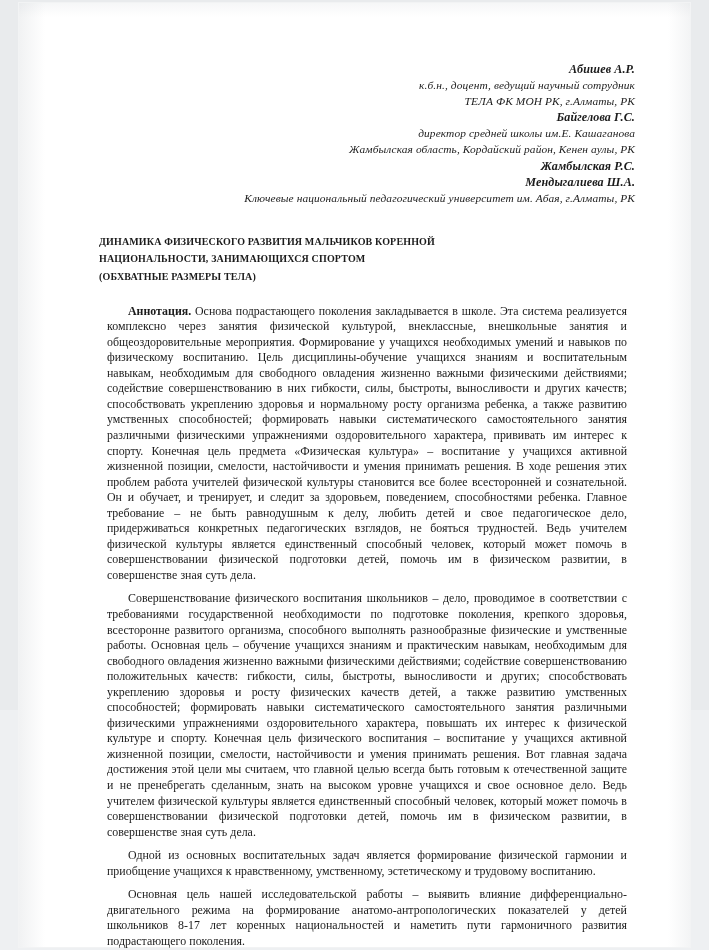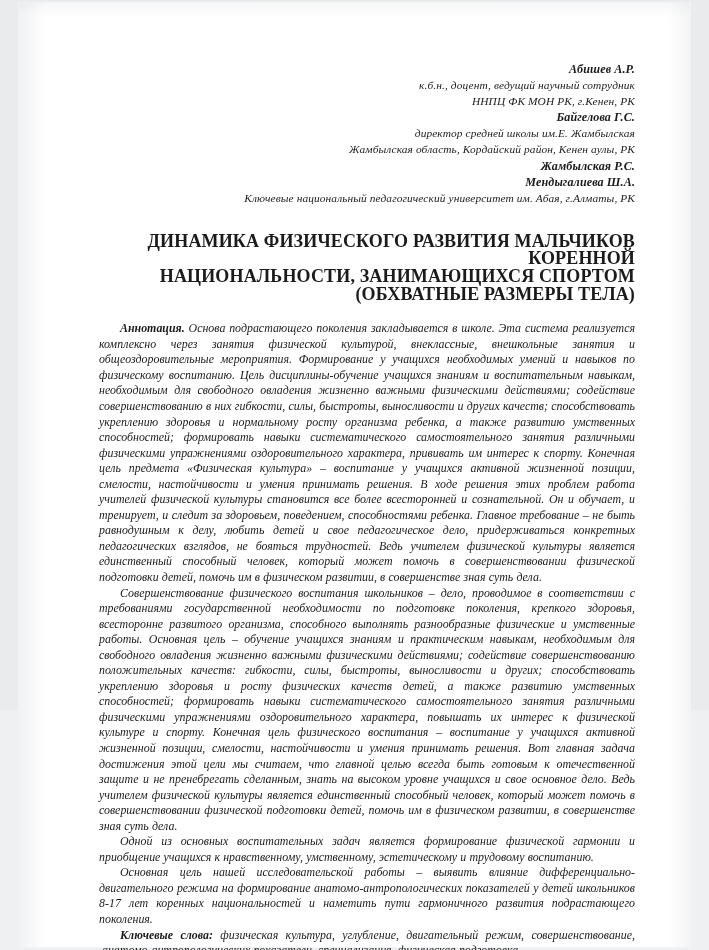--- a/index.html
+++ b/index.html
@@ -65,43 +65,42 @@
     font-style: italic;
     font-size: 12.1px;
   }
   .author-affil {
     font-style: italic;
   }
 
   
   #article-title {
     margin-top: 27px;
-    text-align: right;
+    text-align: left;
     font-weight: bold;
-    font-size: 18px;
+    font-size: 10px;
     line-height: 17.6px;
     letter-spacing: 0.15px;
     text-transform: uppercase;
   }
   #article-title .tline { display: block; }
 
   
   #abstract-body {
     margin-top: 18px;
     font-size: 11.9px;
     line-height: 15.55px;
     text-align: justify;
     letter-spacing: 0.01px;
     word-spacing: 0.2px;
   }
   #abstract-body p {
-    margin: 0;
+    margin: 8px;
     text-indent: 21px;
     text-align: justify;
-    font-style: italic;
   }
   .lead-label {
     font-weight: bold;
   }
 
   
   #page-number {
     position: absolute;
     left: 0;
     right: 0;
@@ -117,26 +116,26 @@
 <div id="scan-frame">
   <div id="page-sheet">
 
     <div class="content">
 
       <div id="author-block">
 
         <div>
           <div class="author-name">Абишев А.Р.</div>
           <div class="author-affil">к.б.н., доцент, ведущий научный сотрудник</div>
-          <div class="author-affil">ННПЦ ФК МОН РК, г.Кенен, РК</div>
+          <div class="author-affil">ТЕЛА ФК МОН РК, г.Алматы, РК</div>
         </div>
 
         <div>
           <div class="author-name">Байгелова Г.С.</div>
-          <div class="author-affil">директор средней школы им.Е. Жамбылская</div>
+          <div class="author-affil">директор средней школы им.Е. Кашаганова</div>
           <div class="author-affil">Жамбылская область, Кордайский район, Кенен аулы, РК</div>
         </div>
 
         <div>
           <div class="author-name">Жамбылская Р.С.</div>
         </div>
 
         <div>
           <div class="author-name">Мендыгалиева Ш.А.</div>
           <div class="author-affil">Ключевые национальный педагогический университет им. Абая, г.Алматы, РК</div>

